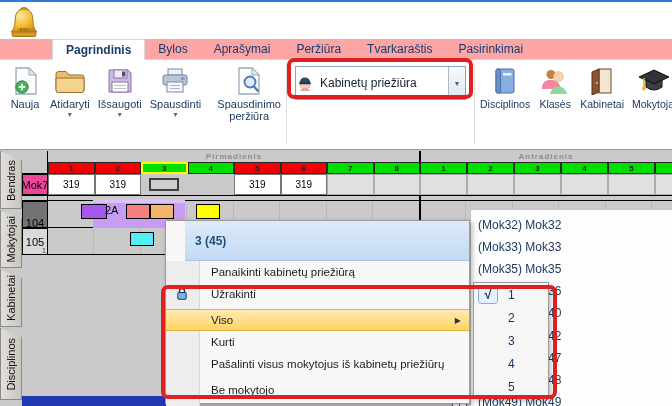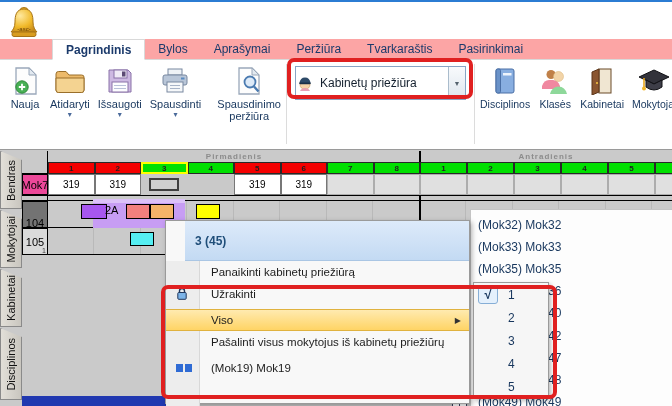--- a/index.html
+++ b/index.html
@@ -431,23 +431,29 @@
             </svg>
           </div>
           <div class="mlabel">Užrakinti</div>
         </div>
         <div class="msep"></div>
         <div class="mitem hl">
           <div class="mlabel">Viso</div>
           <div class="marrow">▶</div>
         </div>
         <div class="mitem">
+          <div class="mlabel">Kurti</div>
+        </div>
+        <div class="mitem">
           <div class="mlabel">Pašalinti visus mokytojus iš kabinetų priežiūrų</div>
         </div>
         <div class="msep"></div>
+        <div class="mitem">
+          <div class="mlabel">Be mokytojo</div>
+        </div>
         <div class="mitem">
           <div class="gicon">
             <svg width="16" height="8" viewBox="0 0 16 8">
               <rect x="0" y="0" width="7" height="8" fill="#2f6bd4"></rect>
               <rect x="9" y="0" width="7" height="8" fill="#2f6bd4"></rect>
             </svg>
           </div>
           <div class="mlabel">(Mok19) Mok19</div>
         </div>
       </div>

